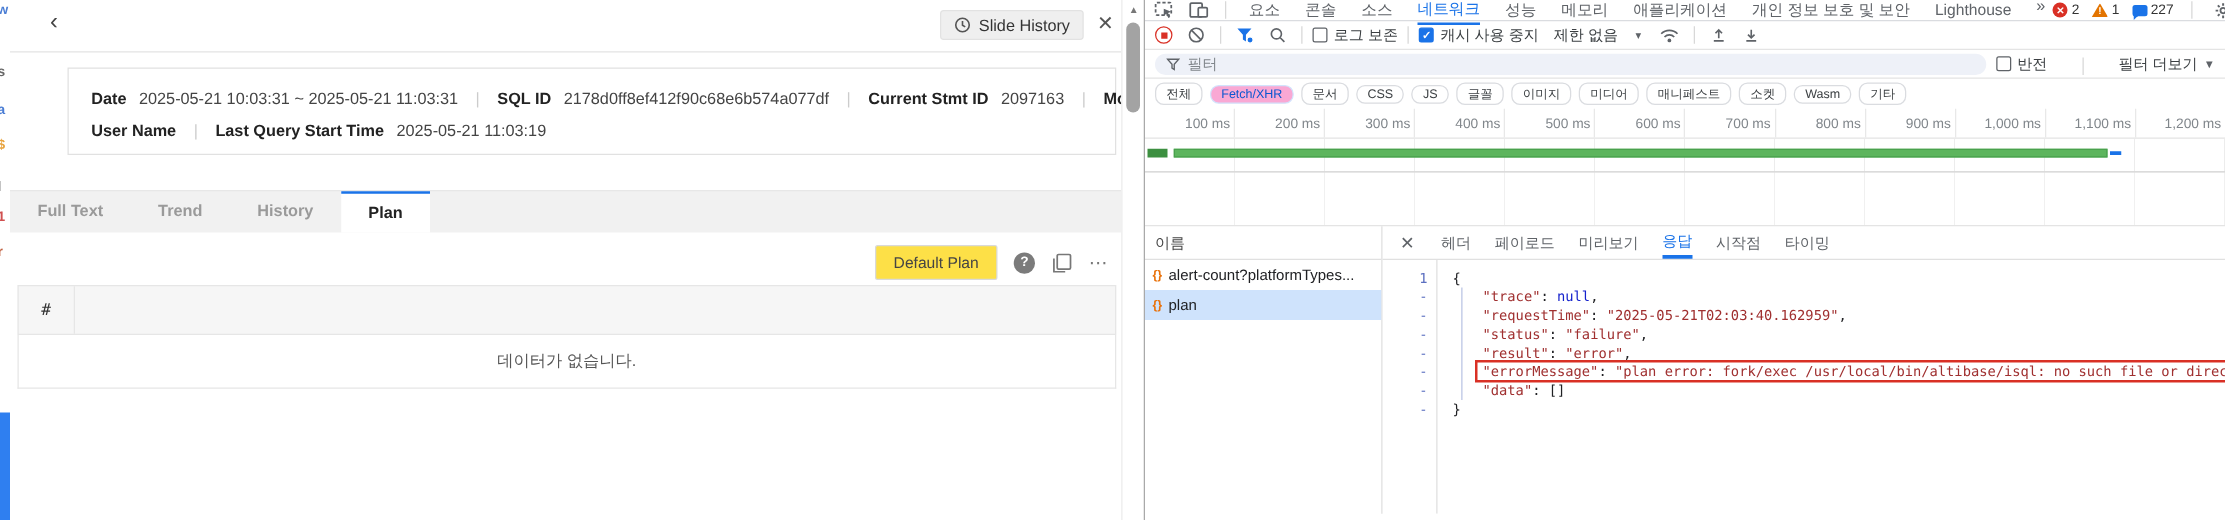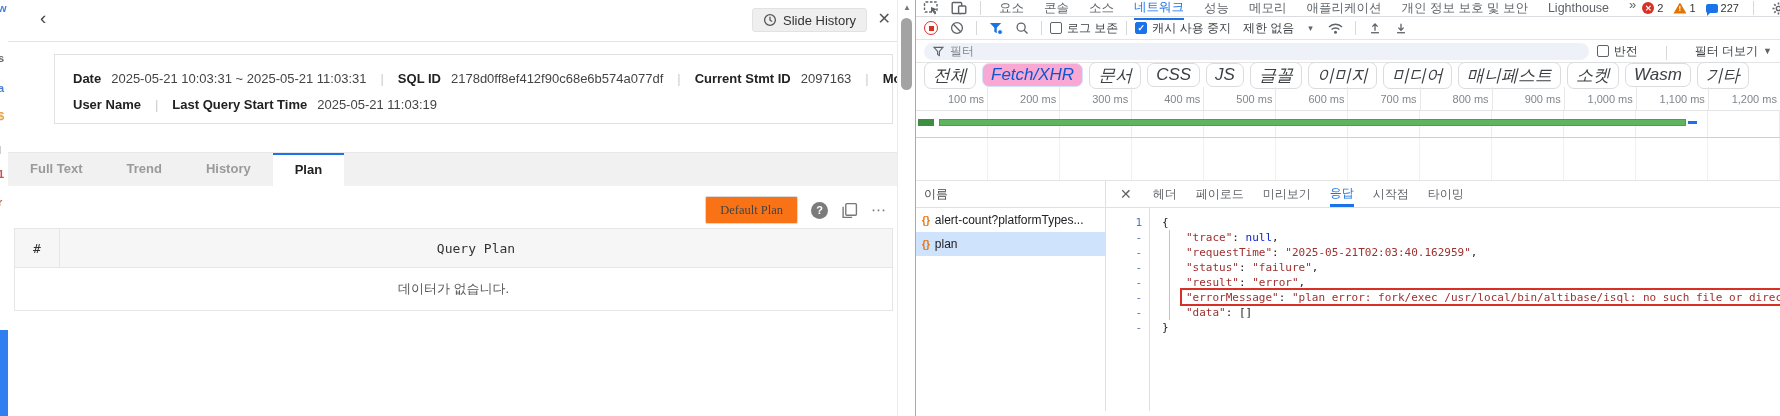--- a/index.html
+++ b/index.html
@@ -20,22 +20,22 @@
   .info-card{position:absolute;left:6px;right:4px;top:54px;height:70px;border:1px solid #e1e1e1;
              padding:10px 18px;box-sizing:border-box;font-size:13px;margin-left:40px;}
   .info-line{display:flex;align-items:center;gap:10px;height:26px;white-space:nowrap;}
   .ilabel{font-weight:bold;color:#222;}
   .ival{color:#444;}
   .isep{color:#ccc;padding:0 4px;}
   .sp-tabs{position:absolute;left:0;right:0;top:152px;height:33px;background:#f1f1f1;border-top:1px solid #e7e7e7;display:flex;}
   .sp-tab{padding:0 22px;line-height:32px;font-size:13px;font-weight:bold;color:#9a9a9a;cursor:pointer;}
   .sp-tab.active{background:#fff;color:#222;border-top:2px solid #1a73e8;line-height:30px;}
   .plan-toolbar{position:absolute;right:10px;top:196px;height:28px;display:flex;align-items:center;gap:13px;}
-  .dp-btn{height:28px;border:1px solid #d9d9d9;border-radius:2px;background:#f97316;font-size:12.5px;color:#444;
-          padding:0 14px;display:flex;align-items:center;cursor:pointer;font-family:Liberation Serif, serif;}
+  .dp-btn{height:28px;border:1px solid #d9d9d9;border-radius:2px;background:#fde047;font-size:12.5px;color:#444;
+          padding:0 14px;display:flex;align-items:center;cursor:pointer;}
   .help-ic{width:17px;height:17px;border-radius:50%;background:#7b7b7b;color:#fff;font-size:11px;font-weight:bold;
            display:flex;align-items:center;justify-content:center;cursor:pointer;}
   .more-ic{font-size:15px;color:#777;letter-spacing:1px;cursor:pointer;}
   .qp-table{position:absolute;left:6px;right:4px;top:228px;font-family:"DejaVu Sans Mono",monospace;}
   .qp-head{display:flex;height:40px;background:#f6f6f6;border:1px solid #e6e6e6;box-sizing:border-box;}
   .qp-col-num{width:44px;border-right:1px solid #e6e6e6;display:flex;align-items:center;justify-content:center;
               font-size:13px;color:#333;}
   .qp-col-plan{flex:1;display:flex;align-items:center;justify-content:center;font-size:13px;color:#333;}
   .qp-body{height:42px;border:1px solid #e6e6e6;border-top:none;display:flex;align-items:center;justify-content:center;
            font-family:"Liberation Sans",sans-serif;font-size:13px;color:#555;}
@@ -73,21 +73,21 @@
               display:flex;align-items:center;justify-content:center;}
   .throttle{display:flex;align-items:center;gap:14px;margin:0 8px;cursor:pointer;white-space:nowrap;}
   .caret{font-size:9px;color:#5f6368;}
   
   .dt-filterrow{height:23px;border-bottom:1px solid #e4e4e4;padding:0 8px;gap:8px;}
   .filter-pill{flex:1;height:17px;background:#eef1f8;border-radius:9px;display:flex;align-items:center;gap:6px;
                padding:0 9px;color:#80868b;}
   .right-filters{display:flex;align-items:flex-end;gap:24px;white-space:nowrap;color:#3c4043;}
   
   .dt-chips{height:24px;padding:0 8px;gap:6px;}
-  .chip{border:1px solid #dadce0;border-radius:7px;padding:1px 8px;font-size:17px;color:#3c4043;cursor:pointer;white-space:nowrap;font-style:italic;}
+  .chip{border:1px solid #dadce0;border-radius:7px;padding:1px 8px;font-size:10px;color:#3c4043;cursor:pointer;white-space:nowrap;}
   .chip.selected{background:#f9a8d4;border-color:#d2e3fc;color:#0b57d0;}
   
   .dt-ruler{height:24px;border-bottom:1px solid #e4e4e4;}
   .ruler-cell{flex:1;height:100%;border-right:1px solid #e8e8e8;box-sizing:border-box;display:flex;
               align-items:center;justify-content:flex-end;padding-right:3px;font-size:11px;color:#80868b;}
   
   .dt-overview{height:26px;border-bottom:1px solid #cfcfcf;position:relative;
      background-image:repeating-linear-gradient(to right,transparent,transparent calc(8.3333% - 1px),#ececec calc(8.3333% - 1px),#ececec 8.3333%);}
   .ov-seg1{position:absolute;left:2px;top:8px;width:16px;height:7px;background:#3c8f40;}
   .ov-bar{position:absolute;left:23px;top:8px;width:747px;height:7px;background:#5db55d;border:1px solid #49a14d;box-sizing:border-box;}
@@ -183,21 +183,20 @@
     <svg width="17" height="17" viewBox="0 0 16 16" style="cursor:pointer">
       <rect x="4.5" y="1.5" width="10" height="11" rx="1" fill="none" stroke="#777" stroke-width="1.3"></rect>
       <path d="M2 4.5v10h8.5" fill="none" stroke="#777" stroke-width="1.3"></path>
     </svg>
     <span class="more-ic">⋯</span>
   </div>
 
   <div class="qp-table">
     <div class="qp-head">
       <div class="qp-col-num">#</div>
-      <div class="qp-col-plan">Query Plan</div>
     </div>
     <div class="qp-body">데이터가 없습니다.</div>
   </div>
 </div>
 
 <div id="vscroll">
   <div class="arrow">▲</div>
   <div class="thumb"></div>
 </div>
 

